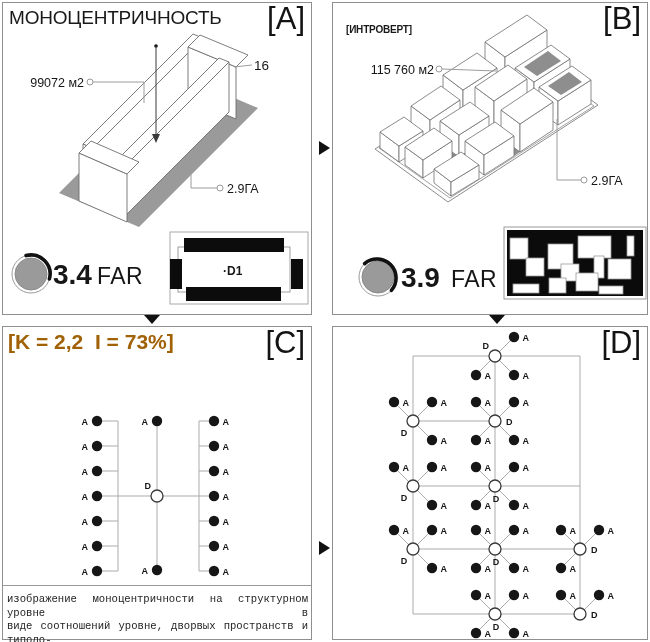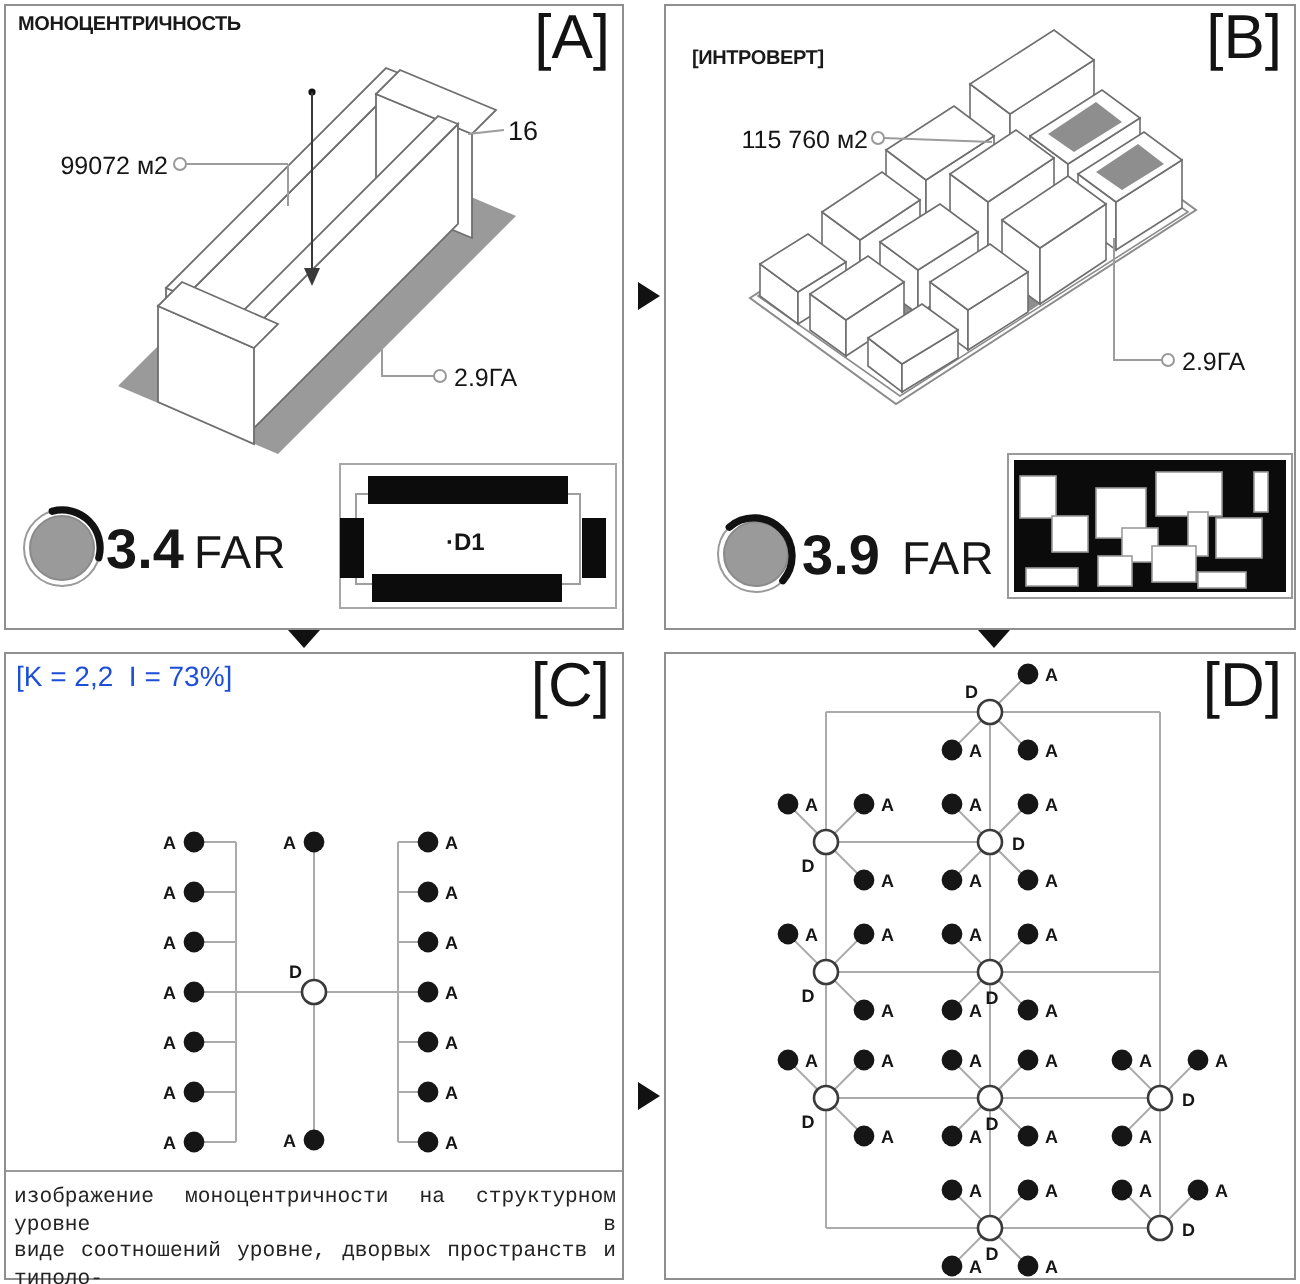--- a/index.html
+++ b/index.html
@@ -4,25 +4,25 @@
 <style>
   html,body{margin:0;padding:0;background:#fff;}
   body{font-family:"Liberation Sans",sans-serif;color:#161616;}
   .canvas{position:relative;width:650px;height:642px;background:#fff;overflow:hidden;}
   .panel{position:absolute;border:1px solid #8f8f8f;background:#fff;box-sizing:border-box;}
   .panel-a{left:2px;top:2px;width:310px;height:313px;}
   .panel-b{left:332px;top:2px;width:316px;height:313px;}
   .panel-c{left:2px;top:326px;width:310px;height:314px;}
   .panel-d{left:332px;top:326px;width:316px;height:314px;}
   .panel svg.scene{position:absolute;left:0;top:0;}
-  .panel-title{position:absolute;top:4px;left:6px;font-size:10px;font-weight:700;letter-spacing:-0.2px;color:#191919;white-space:pre;}
+  .panel-title{position:absolute;top:4px;left:6px;font-size:19px;font-weight:400;letter-spacing:-0.2px;color:#191919;white-space:pre;}
   .panel-b .panel-title{left:13px;}
   .panel-subtitle{position:absolute;top:21px;left:13px;font-size:10px;font-weight:700;letter-spacing:-0.2px;color:#191919;}
   .panel-tag{position:absolute;top:-2px;right:6px;font-size:31px;font-weight:400;color:#131313;}
-  .c-title{position:absolute;top:3px;left:5px;font-size:14px;font-weight:400;color:#1d4ed8;white-space:pre;}
+  .c-title{position:absolute;top:3px;left:5px;font-size:21px;font-weight:700;color:#a16207;white-space:pre;}
   .divider{position:absolute;left:0;right:0;top:258px;border-top:1px solid #9a9a9a;}
   .caption{position:absolute;left:4px;right:3px;top:266px;font-size:10.6px;line-height:13.5px;color:#242424;font-family:Liberation Mono, monospace;}
   .caption .justify{text-align:justify;text-align-last:justify;}
   .arrow-right{position:absolute;width:0;height:0;border-top:7px solid transparent;border-bottom:7px solid transparent;border-left:11px solid #111;}
   .arrow-down{position:absolute;width:0;height:0;border-left:8px solid transparent;border-right:8px solid transparent;border-top:9px solid #111;}
   .ab{left:319px;top:141px;}
   .cd{left:319px;top:541px;}
   .ac{left:144px;top:315px;}
   .bd{left:489px;top:315px;}
   text{font-family:"Liberation Sans",sans-serif;fill:#161616;}

